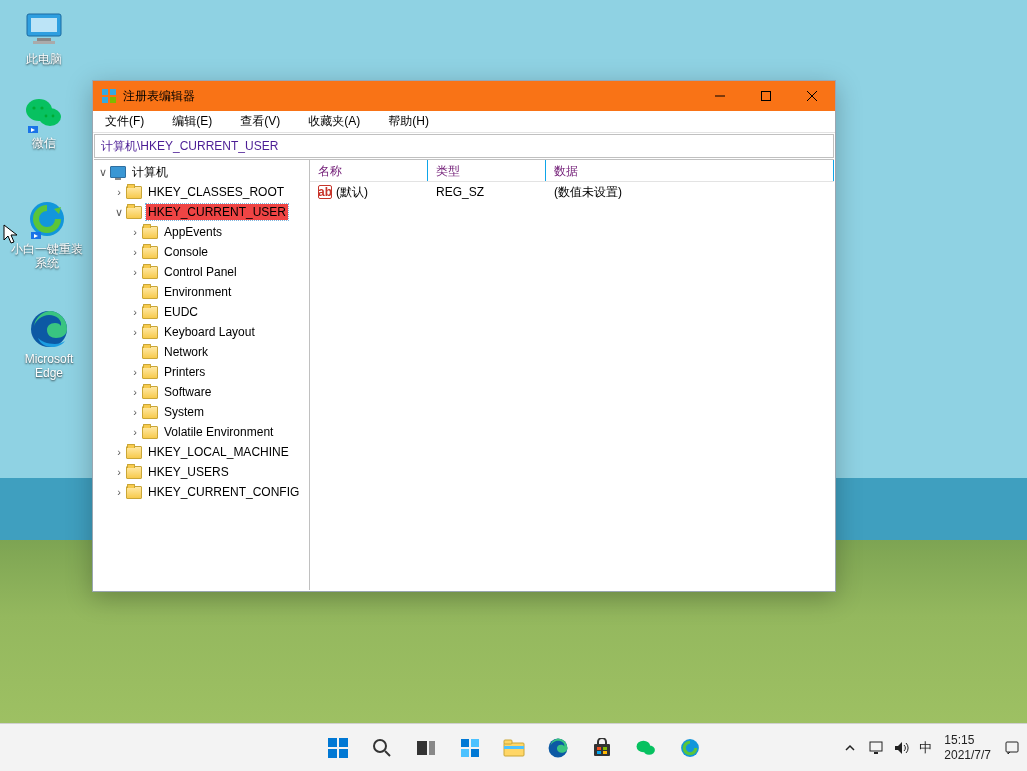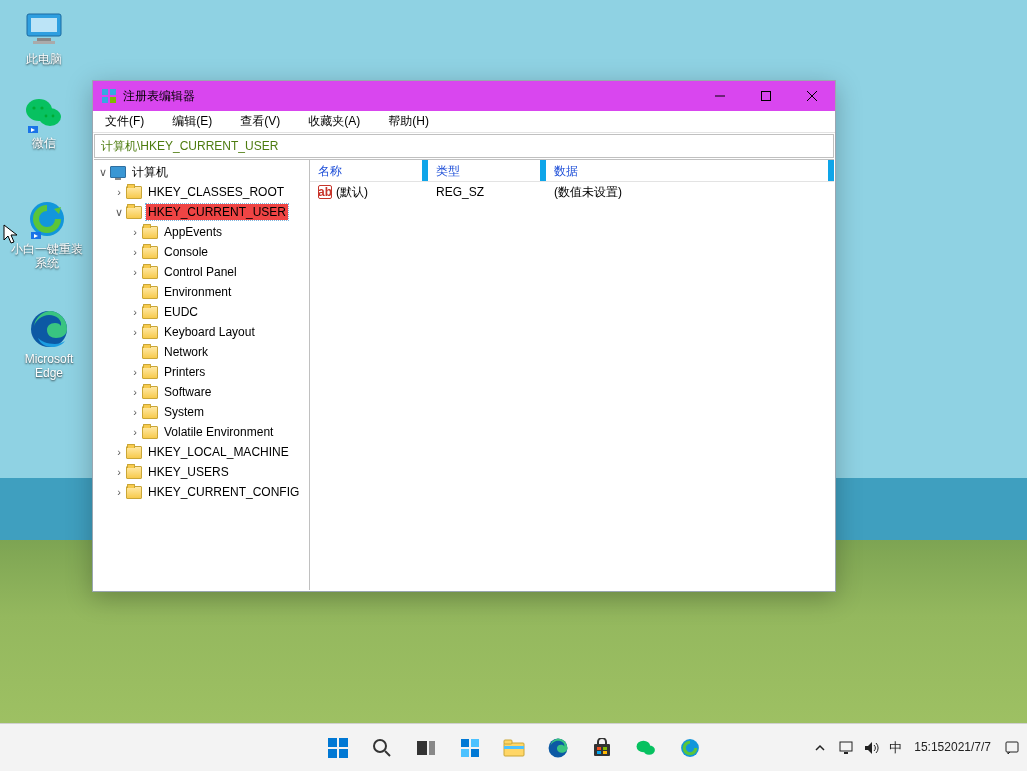--- a/index.html
+++ b/index.html
@@ -8,36 +8,36 @@
 .desktop{position:absolute;inset:0;background:linear-gradient(to bottom,#8fd2e3 0%,#8fd2e3 62%,#3f9fbf 62%,#3f9fbf 70%,#7da453 70%,#94b85e 80%,#a2c465 100%);}
 
 .desk-icon{position:absolute;width:78px;display:flex;flex-direction:column;align-items:center;gap:2px;cursor:pointer}
 .desk-icon .ic{width:42px;height:42px;display:flex;align-items:center;justify-content:center}
 .desk-icon .lbl{color:#fff;text-shadow:0 1px 2px rgba(0,0,0,.8);text-align:center;line-height:1.2}
 
 .taskbar{position:absolute;left:0;right:0;bottom:0;height:48px;background:#f3f3f3;border-top:1px solid #d0d0d0;display:flex;align-items:center}
 .tb-center{position:absolute;left:50%;transform:translateX(-50%);display:flex;gap:4px}
 .tb-btn{width:40px;height:40px;display:flex;align-items:center;justify-content:center;border-radius:4px}
 .tray{position:absolute;right:6px;display:flex;align-items:center;gap:8px;height:100%}
-.tray .clock{display:flex;align-items:flex-start;font-size:11px;color:#222;line-height:1.2;padding:0 4px}
+.tray .clock{display:flex;flex-direction:column;align-items:flex-start;font-size:11px;color:#222;line-height:1.2;padding:0 4px}
 .tray-ic{width:18px;height:18px;display:flex;align-items:center;justify-content:center;color:#222}
 
 .window{position:absolute;left:92px;top:80px;width:744px;height:512px;background:#fff;border:1px solid #9aa6b1;display:flex;flex-direction:column;box-shadow:0 6px 24px rgba(0,0,0,.25)}
-.titlebar{height:30px;display:flex;align-items:center;padding-left:8px;background:#d946ef}
+.titlebar{height:30px;display:flex;align-items:center;padding-left:8px;background:#f97316}
 .titlebar .ic{width:16px;height:16px;margin-right:6px}
 .titlebar .title{flex:1;font-size:12px;color:#000}
 .wbtn{width:46px;height:30px;display:flex;align-items:center;justify-content:center}
 .menubar{height:22px;display:flex;align-items:center;gap:12px;padding:0 4px;border-bottom:1px solid #e3e3e3}
 .menu-item{padding:2px 8px}
-.addr{height:24px;border:1px solid #c0c0c0;margin:1px 1px 0 1px;padding:2px 6px;display:flex;align-items:center;color:#4d7c0f;background:#fff}
+.addr{height:24px;border:1px solid #c0c0c0;margin:1px 1px 0 1px;padding:2px 6px;display:flex;align-items:center;color:#4c1d95;background:#fff}
 .body{flex:1;display:flex;border-top:1px solid #c0c0c0;margin:1px 1px 1px 1px}
 .treepane{width:216px;border-right:1px solid #c0c0c0;overflow:hidden;padding-top:2px}
 .listpane{flex:1;display:flex;flex-direction:column}
 .lp-head{height:22px;display:flex;border-bottom:1px solid #e3e3e3}
-.lp-head .col{padding:3px 8px;border-right:6px solid #0ea5e9;color:#1d4ed8}
+.lp-head .col{padding:3px 8px;border-right:1px solid #0ea5e9;color:#701a75}
 .col-name{width:118px}.col-type{width:118px}.col-data{flex:1}
 .lp-row{height:20px;display:flex;align-items:center}
 .lp-row .c{padding:0 8px}
 .lp-row .c.name{width:118px;display:flex;align-items:center;gap:4px}
 .lp-row .c.type{width:118px}
 .lp-row .c.data{flex:1}
 
 .trow{height:20px;display:flex;align-items:center;white-space:nowrap}
 .trow .exp{width:14px;text-align:center;color:#5b5b5b;font-size:11px;cursor:pointer}
 .trow .fic{width:16px;height:16px;margin-right:4px;display:flex;align-items:center;justify-content:center}

